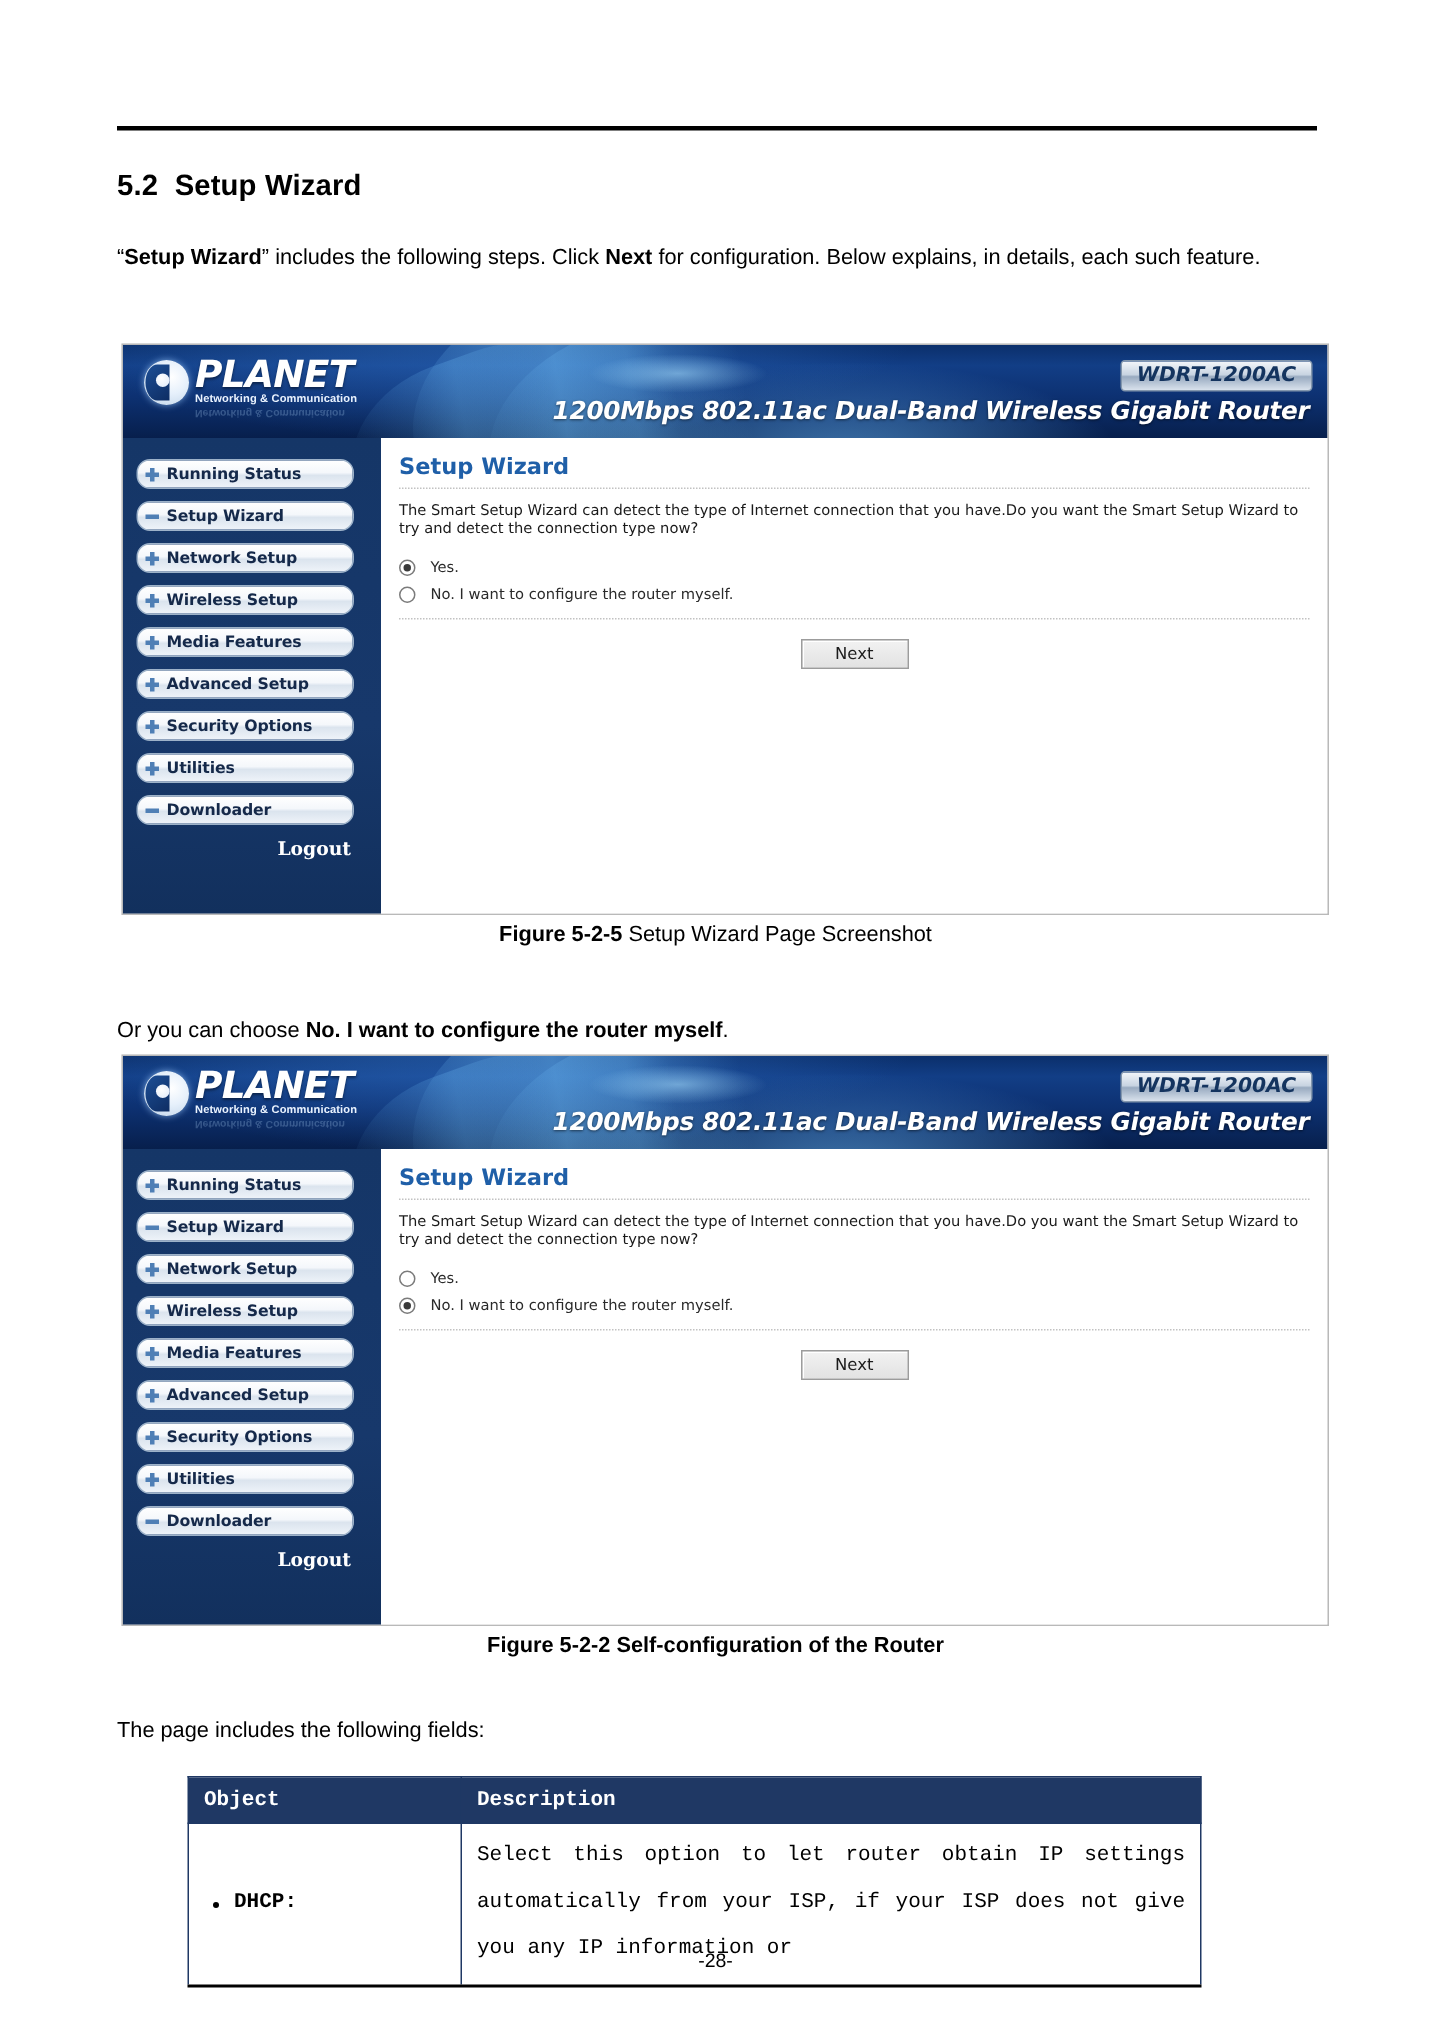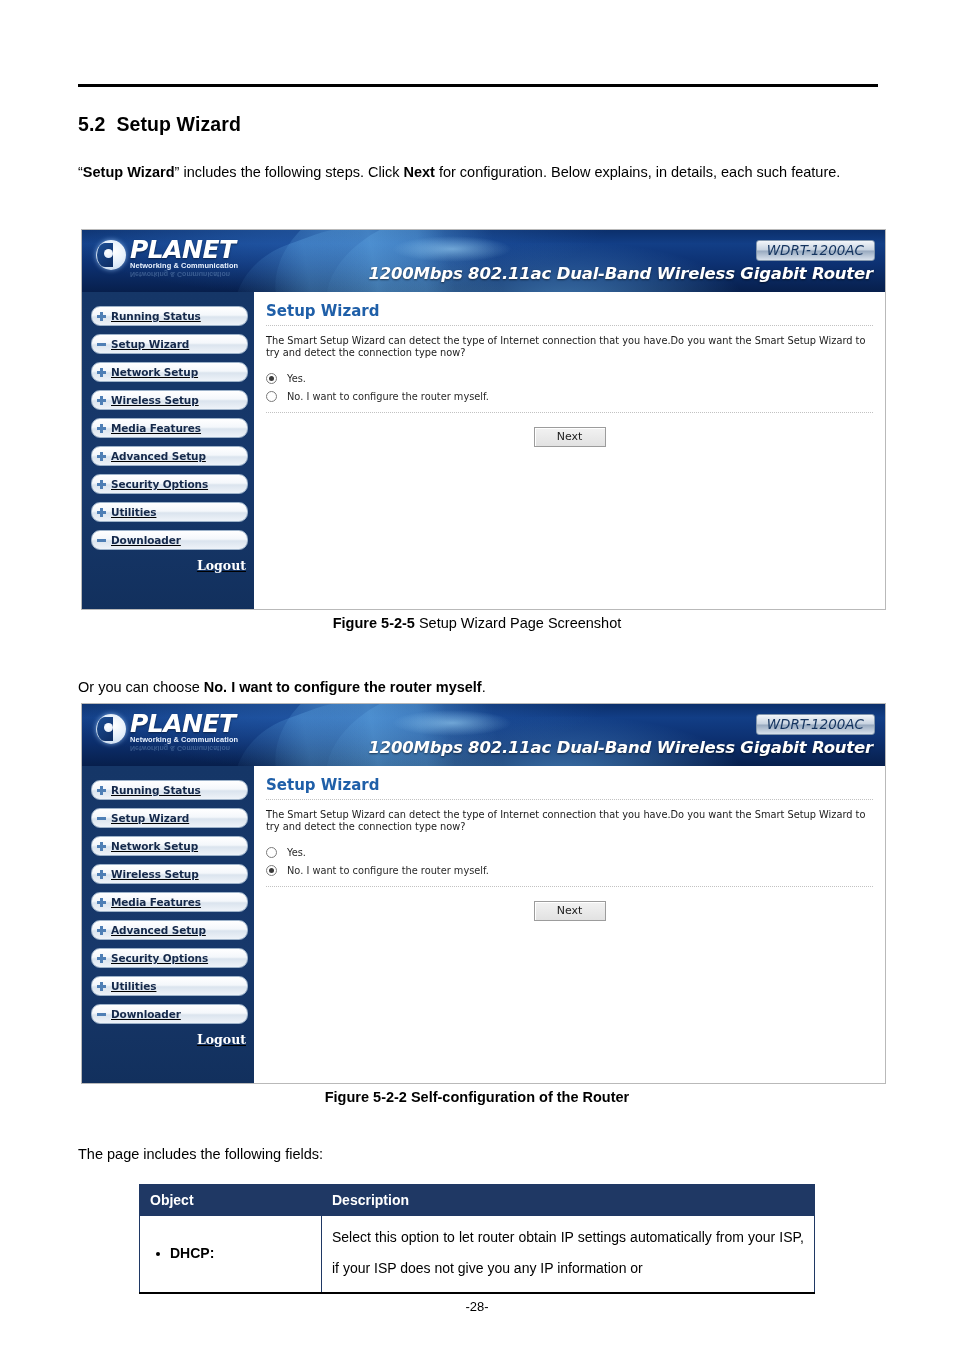--- a/index.html
+++ b/index.html
@@ -185,21 +185,21 @@
   .model-badge {
     position: absolute;
     right: 10px;
     top: 10px;
     padding: 1px 10px 2px 10px;
     border-radius: 3px;
     background: linear-gradient(180deg, #f3f6fa 0%, #c6d2e0 48%, #97a9bf 52%, #d8e1ec 100%);
     border: 1px solid #8296ad;
     font-family: "DejaVu Sans", sans-serif;
     font-size: 13.5px;
-    font-weight: normal;
+    font-weight: bold;
     font-style: italic;
     color: #14345f;
   }
   .model-desc {
     position: absolute;
     right: 12px;
     top: 34px;
     font-family: "DejaVu Sans", sans-serif;
     font-size: 16.5px;
     font-style: italic;
@@ -211,24 +211,23 @@
   }
 
   
   .router-body {
     display: flex;
     height: 318px;
   }
   .sidebar {
     width: 172px;
     background: linear-gradient(180deg, #153667 0%, #17386b 60%, #12305d 100%);
-    padding: 14px 6px 6px 9px;
+    padding: 14px 18px 6px 9px;
     box-sizing: border-box;
     flex: 0 0 172px;
-    text-decoration: underline;
   }
   .menu-item {
     height: 20px;
     margin-bottom: 8px;
     border-radius: 9px;
     background: linear-gradient(180deg, #ffffff 0%, #f4f7fb 45%, #dbe4ee 55%, #eef3f9 100%);
     border: 1px solid #9db2c9;
     display: flex;
     align-items: center;
     padding-left: 5px;
@@ -339,25 +338,26 @@
     box-shadow: inset 1px 1px 0 #ffffff;
     font-size: 11px;
     font-family: "DejaVu Sans", sans-serif;
     color: #1b1b1b;
     cursor: pointer;
   }
 
   
   .obj-table {
     position: absolute;
-    left: 139px;
+    left: 125px;
     top: 1184px;
     width: 676px;
     border-collapse: collapse;
     table-layout: fixed;
+    font-family: Liberation Mono, monospace;
   }
   .obj-table th {
     background: #1f3864;
     color: #ffffff;
     font-size: 14px;
     font-weight: bold;
     text-align: left;
     padding: 7px 10px 7px 10px;
     border: 1px solid #1f3864;
   }

